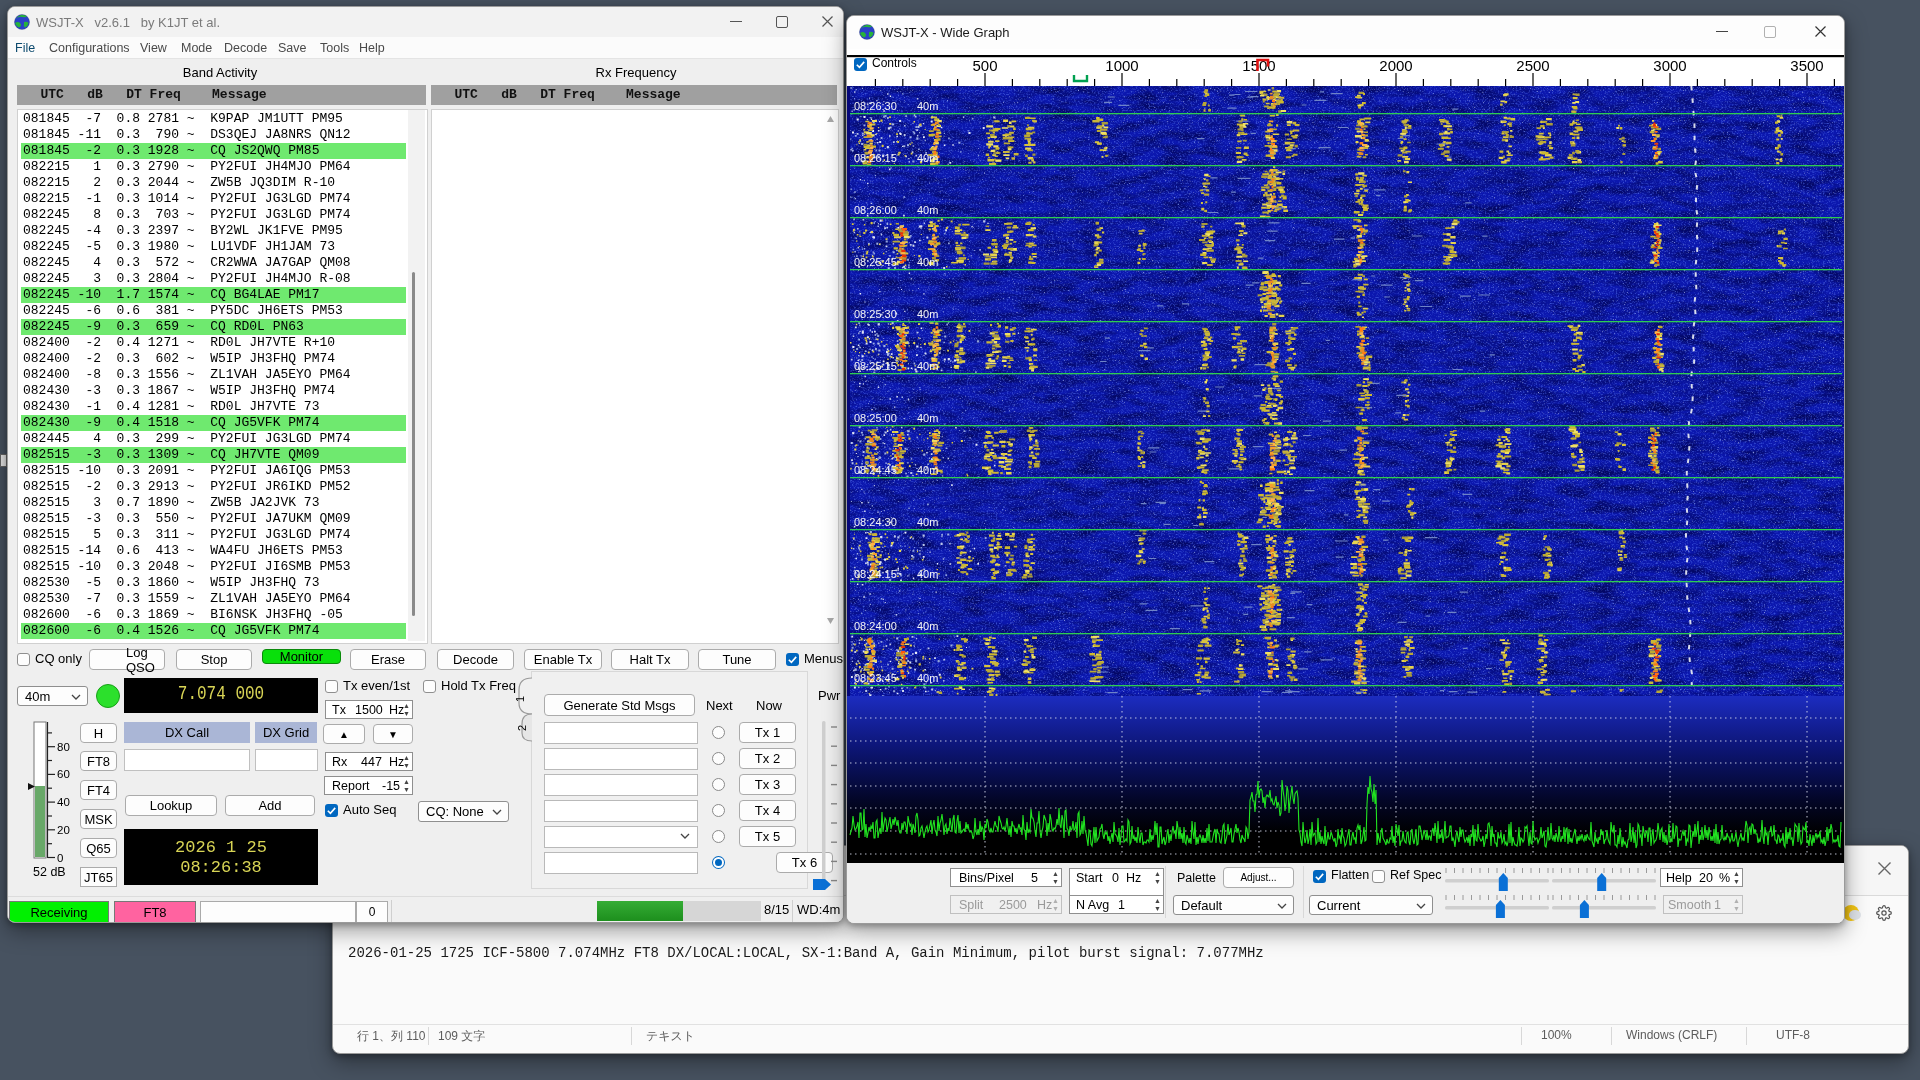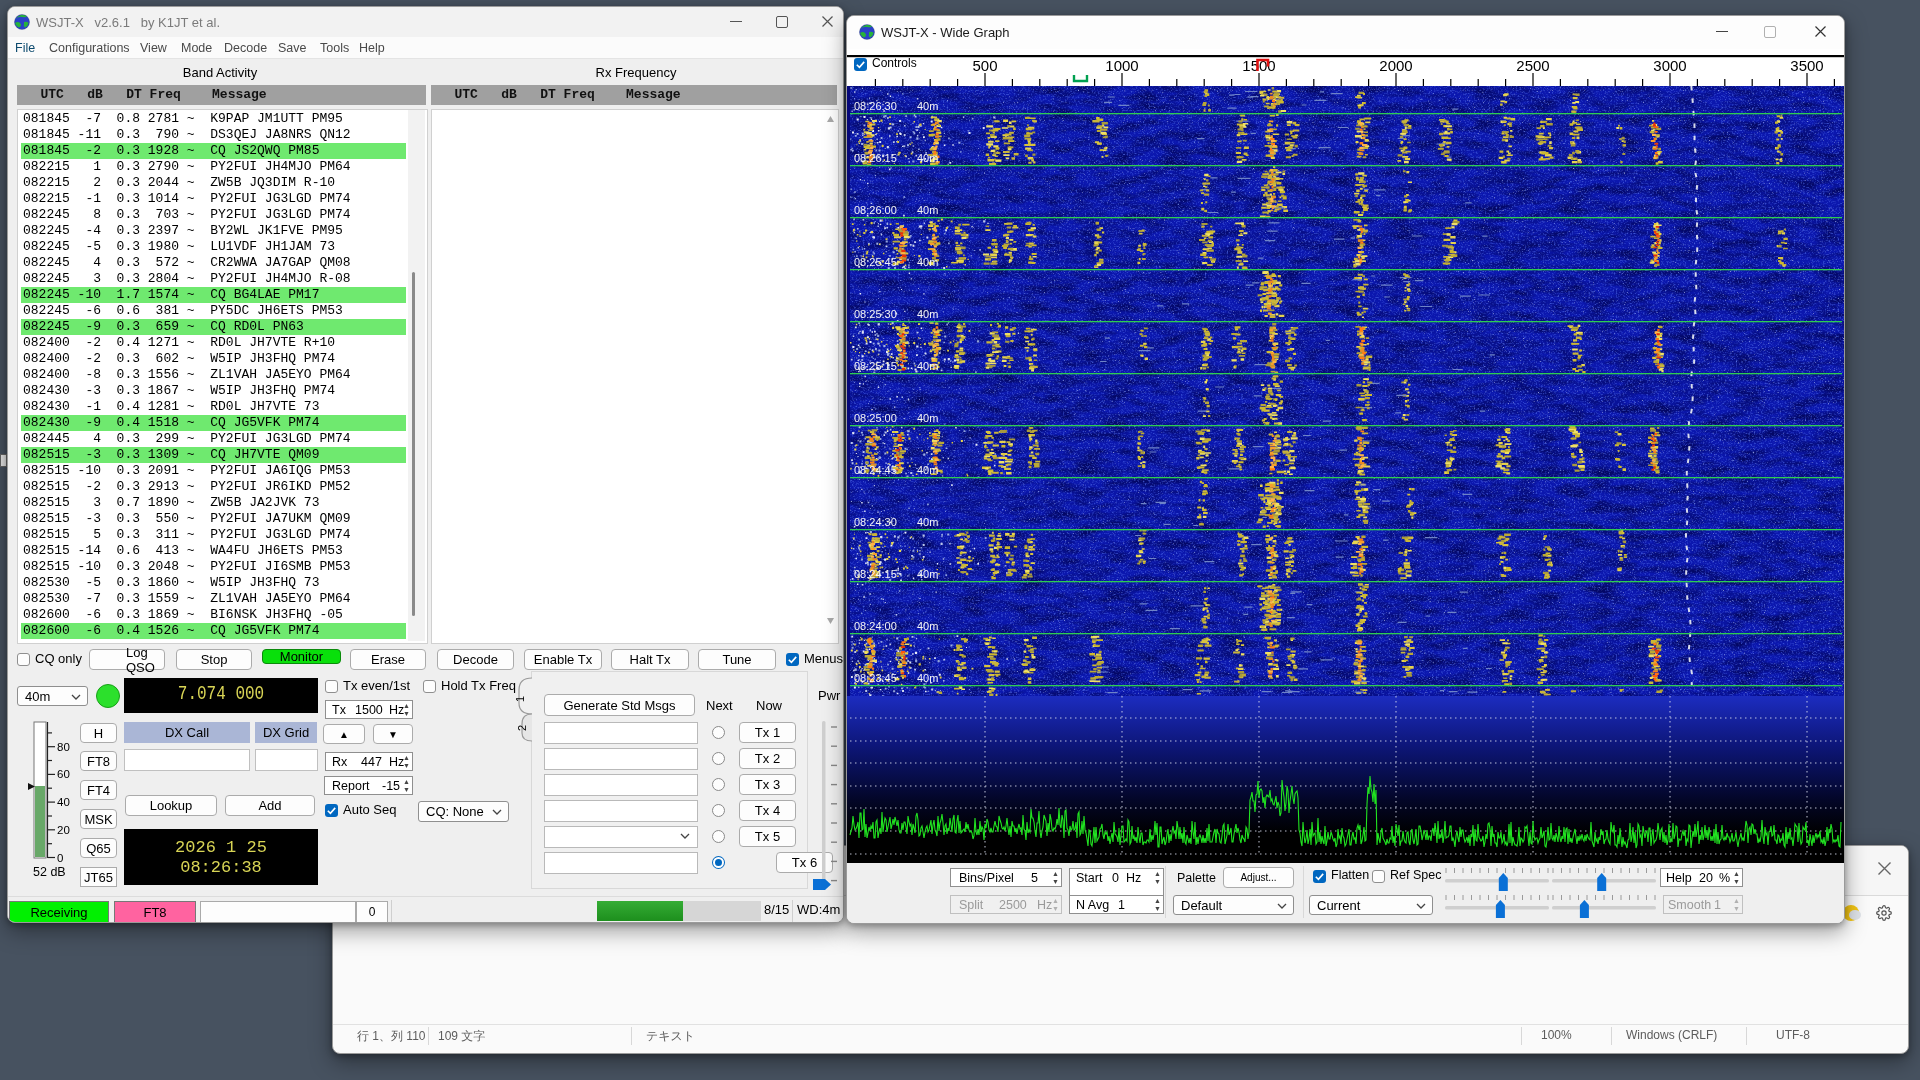--- a/index.html
+++ b/index.html
@@ -20,20 +20,21 @@
     <path d="M1.5 1.5 L13.5 13.5 M13.5 1.5 L1.5 13.5" stroke="#666" stroke-width="1.4"></path>
     </svg>
 
   <div class="abs" style="right:49px;top:59px;width:16px;height:16px;border-radius:50%;background:#f4c614"></div>
   <div class="abs" style="right:47px;top:64px;width:12px;height:10px;border-radius:50%;background:#dfe3e8"></div>
   <svg class="abs" style="right:16px;top:59px" width="16" height="16" viewBox="0 0 24 24" fill="none" stroke="#555" stroke-width="1.8">
     <circle cx="12" cy="12" r="3.2"></circle>
     <path d="M19.4 15a1.65 1.65 0 0 0 .33 1.82l.06.06a2 2 0 1 1-2.83 2.83l-.06-.06a1.65 1.65 0 0 0-1.82-.33 1.65 1.65 0 0 0-1 1.51V21a2 2 0 1 1-4 0v-.09A1.65 1.65 0 0 0 9 19.4a1.65 1.65 0 0 0-1.82.33l-.06.06a2 2 0 1 1-2.83-2.83l.06-.06a1.65 1.65 0 0 0 .33-1.82 1.65 1.65 0 0 0-1.51-1H3a2 2 0 1 1 0-4h.09A1.65 1.65 0 0 0 4.6 9a1.65 1.65 0 0 0-.33-1.82l-.06-.06a2 2 0 1 1 2.83-2.83l.06.06a1.65 1.65 0 0 0 1.82.33H9a1.65 1.65 0 0 0 1-1.51V3a2 2 0 1 1 4 0v.09a1.65 1.65 0 0 0 1 1.51 1.65 1.65 0 0 0 1.82-.33l.06-.06a2 2 0 1 1 2.83 2.83l-.06.06a1.65 1.65 0 0 0-.33 1.82V9a1.65 1.65 0 0 0 1.51 1H21a2 2 0 1 1 0 4h-.09a1.65 1.65 0 0 0-1.51 1z"></path>
     </svg>
 
+  <div class="abs mono" style="left:15px;top:99px;font-size:14px;color:#1a1a1a;white-space:pre">2026-01-25 1725 ICF-5800 7.074MHz FT8 DX/LOCAL:LOCAL, SX-1:Band A, Gain Minimum, pilot burst signal: 7.077MHz</div>
 
   <div class="abs" style="left:0;top:178px;width:100%;height:1px;background:#e1e1e1"></div>
   <div class="abs" style="left:24px;top:182px;font-size:12px;color:#5c5c5c">行 1、列 110</div>
   <div class="abs" style="left:95px;top:181px;width:1px;height:18px;background:#d8d8d8"></div>
   <div class="abs" style="left:105px;top:182px;font-size:12px;color:#5c5c5c">109 文字</div>
   <div class="abs" style="left:298px;top:181px;width:1px;height:18px;background:#d8d8d8"></div>
   <div class="abs" style="left:313px;top:182px;font-size:12px;color:#5c5c5c">テキスト</div>
   <div class="abs" style="left:1188px;top:181px;width:1px;height:18px;background:#d8d8d8"></div>
   <div class="abs" style="left:1208px;top:182px;font-size:12px;color:#5c5c5c">100%</div>
   <div class="abs" style="left:1278px;top:181px;width:1px;height:18px;background:#d8d8d8"></div>

